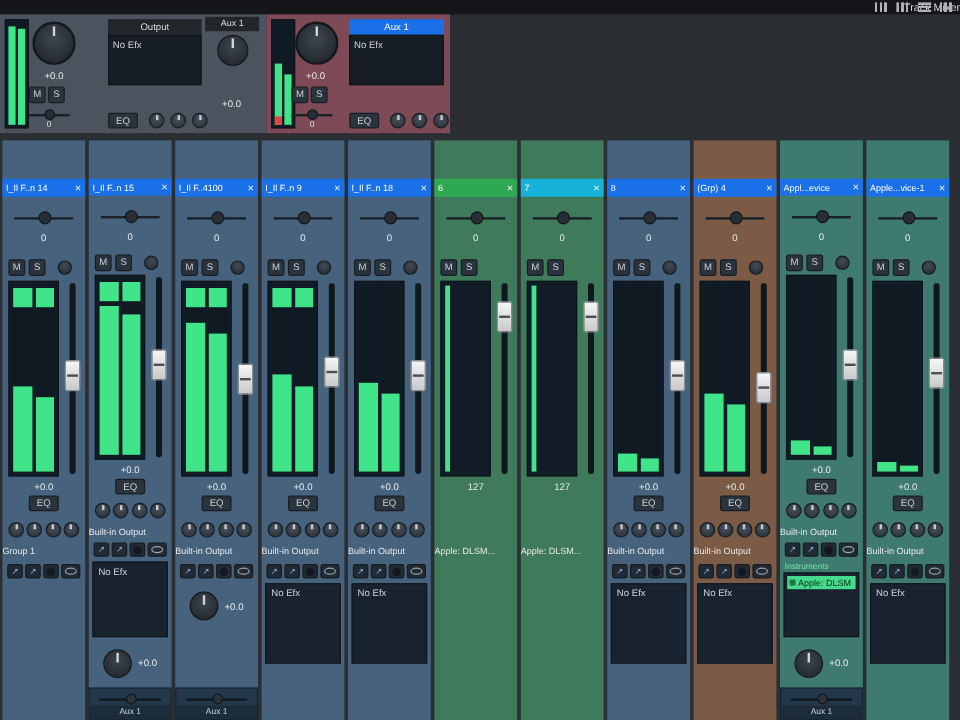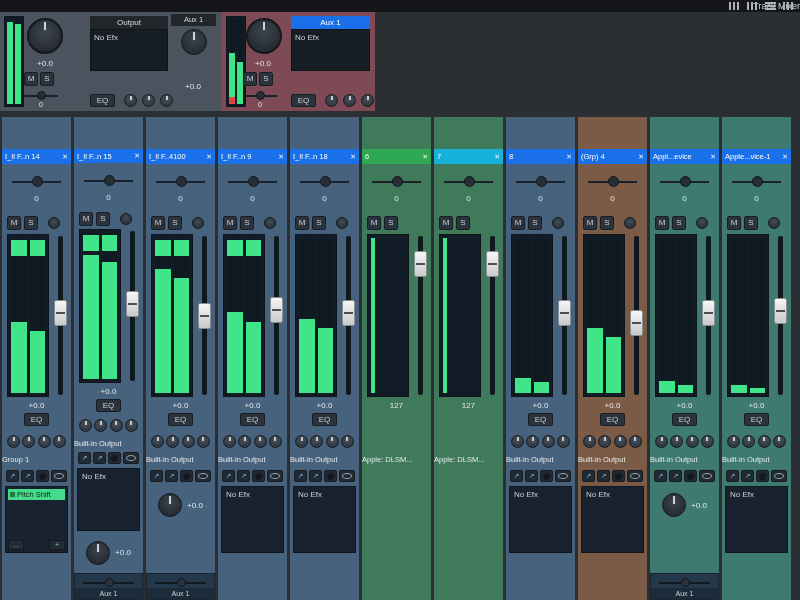--- a/index.html
+++ b/index.html
@@ -219,34 +219,20 @@
       <div class="sends-row">
         <div class="send-btn">↗</div>
         <div class="send-btn">↗</div>
         <div class="send-btn">
             <div class="send-dotshape"></div>
           </div>
         <div class="send-btn wide">
             <div class="send-ovalshape"></div>
           </div>
       </div>
-      <div class="efx-sec">
-
-        <div class="efx-box">
-          <div class="efx-label-green">
-              <span class="efx-dot"></span>
-              <span>Pitch Shift</span>
-            </div>
-
-          <div class="efx-tools">
-            <div class="tool-btn">...</div>
-            <div class="tool-btn plus">+</div>
-          </div>
-        </div>
-      </div>
       <div class="bottom-sec">
         
         
       </div>
     </div>
       <div class="strip" style="--body: #47627c; --header: #1a70e8;">
       <div class="strip-header">
         <span class="sname">I_Il F..n 15</span>
         <span class="sclose">✕</span>
       </div>
@@ -788,20 +774,30 @@
       <div class="sends-row">
         <div class="send-btn">↗</div>
         <div class="send-btn">↗</div>
         <div class="send-btn">
             <div class="send-dotshape"></div>
           </div>
         <div class="send-btn wide">
             <div class="send-ovalshape"></div>
           </div>
       </div>
+      <div class="efx-sec">
+        <div class="efx-title">Instruments</div>
+        <div class="efx-box">
+          <div class="efx-label-green">
+              <span class="efx-dot"></span>
+              <span>Apple: DLSM</span>
+            </div>
+
+        </div>
+      </div>
       <div class="bottom-sec">
         <div class="bknob-row">
           <div class="knob-big sm"></div>
           <span class="bgain">+0.0</span>
         </div>
         <div class="baux">
           <div class="baux-track"></div>
           <div class="baux-knob"></div>
           <div class="baux-label">Aux 1</div>
         </div>

